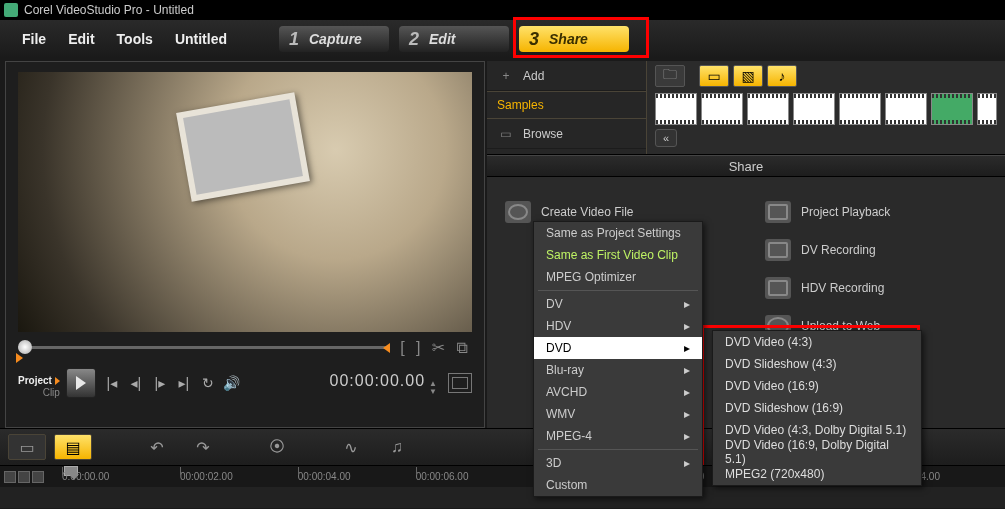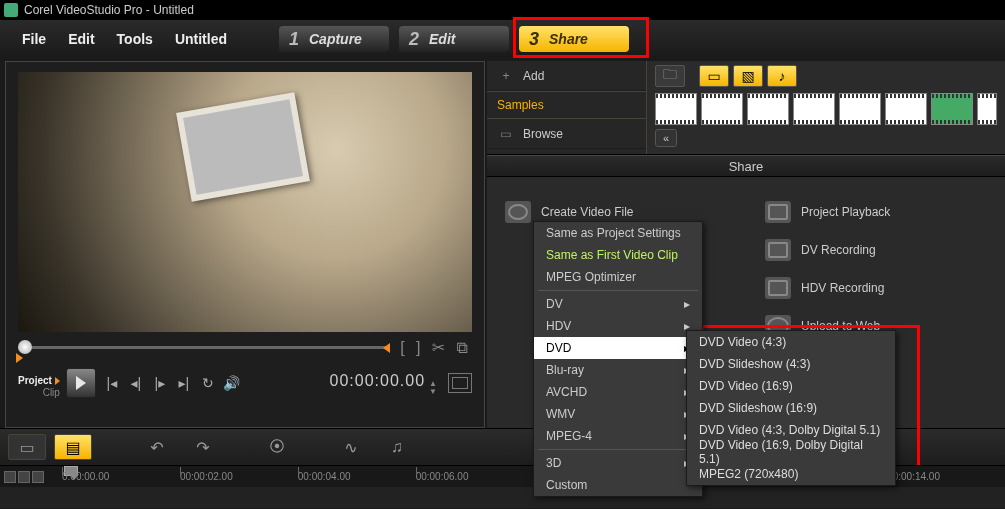--- a/index.html
+++ b/index.html
@@ -77,21 +77,21 @@
   .share-action .ic.mon::before{content:"";position:absolute;inset:3px;border:2px solid #888;border-radius:2px;}
   .share-action .ic.globe::before{content:"";position:absolute;inset:2px;border:2px solid #888;border-radius:50%;}
 
   .create-menu { position: absolute; left: 46px; top: 44px; width: 170px; background: #3a3a3a; border: 1px solid #1a1a1a; box-shadow: 2px 2px 6px rgba(0,0,0,0.6); z-index: 5; }
   .cm-item { height: 22px; display: flex; align-items: center; padding: 4px 12px; color: #ccc; font-size: 12px; cursor: pointer; position: relative; }
   .cm-item.disabled { color: #bef264; }
   .cm-item.sel { background: #fff; color: #000; }
   .cm-item .arrow { margin-left: auto; }
   .cm-sep { height: 1px; background: #555; margin: 2px 4px; }
 
-  .sub-menu { position: absolute; left: 199px; top: 153px; width: 210px; background: #3a3a3a; border: 1px solid #1a1a1a; box-shadow: 2px 2px 6px rgba(0,0,0,0.6); z-index: 6; }
+  .sub-menu { position: absolute; left: 225px; top: 153px; width: 210px; background: #3a3a3a; border: 1px solid #1a1a1a; box-shadow: 2px 2px 6px rgba(0,0,0,0.6); z-index: 6; }
   .sm-item { height: 22px; display: flex; align-items: center; padding: 0 12px; color: #ddd; font-size: 12px; cursor: pointer; }
 
   .timeline { background: #222; border-top: 1px solid #000; height: 80px;}
   .tl-toolbar { height: 36px; display: flex; align-items: center; padding: 0 8px; gap: 8px; background: linear-gradient(#2b2b2b,#1d1d1d); }
   .tl-btn { width: 38px; height: 26px; background: #333; border: 1px solid #4a4437; border-radius: 2px; cursor: pointer; display:flex;align-items:center;justify-content:center;color:#999;font-size:16px;}
   .tl-btn.active { background: linear-gradient(#ffe26a,#f6b400); color: #000; }
   .tl-spacer { flex: 1; }
   .tl-ruler { height: 22px; background: #181818; display: flex; align-items: center; padding-left: 62px; color: #888; font-size: 10px; border-top:1px solid #000;}
   .tl-tick { width: 140px; position:relative;}
   .tl-tick::before{content:"";position:absolute;left:0;top:-4px;width:1px;height:8px;background:#666;}

